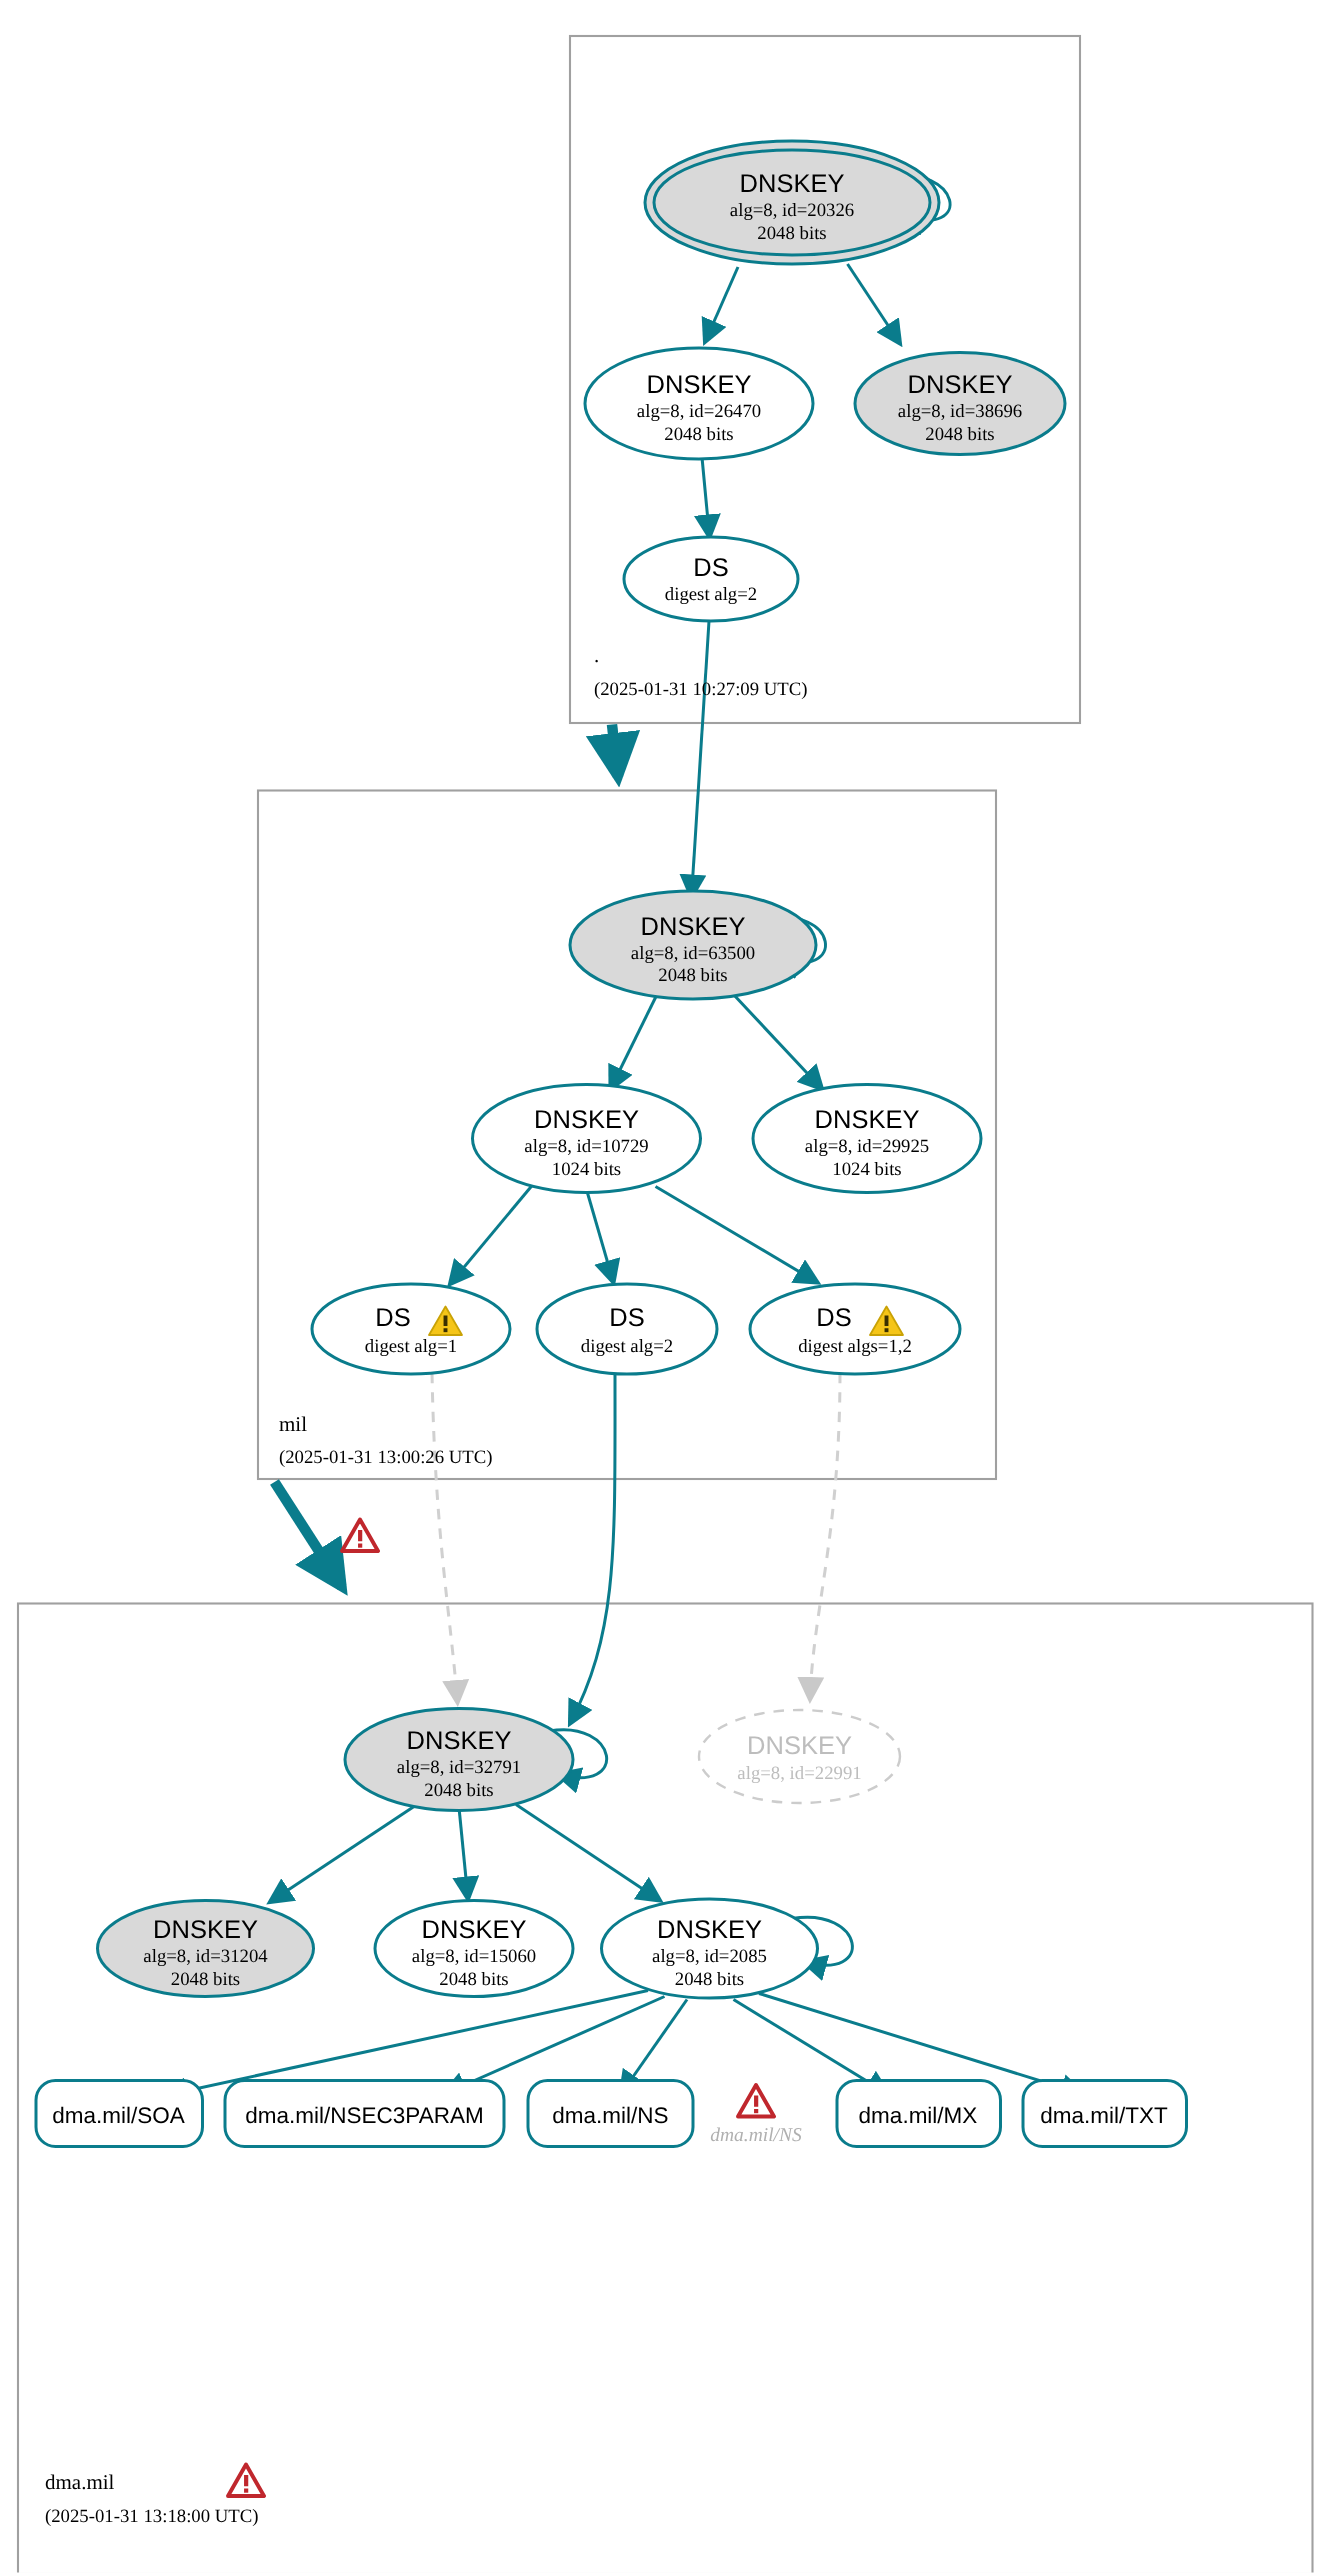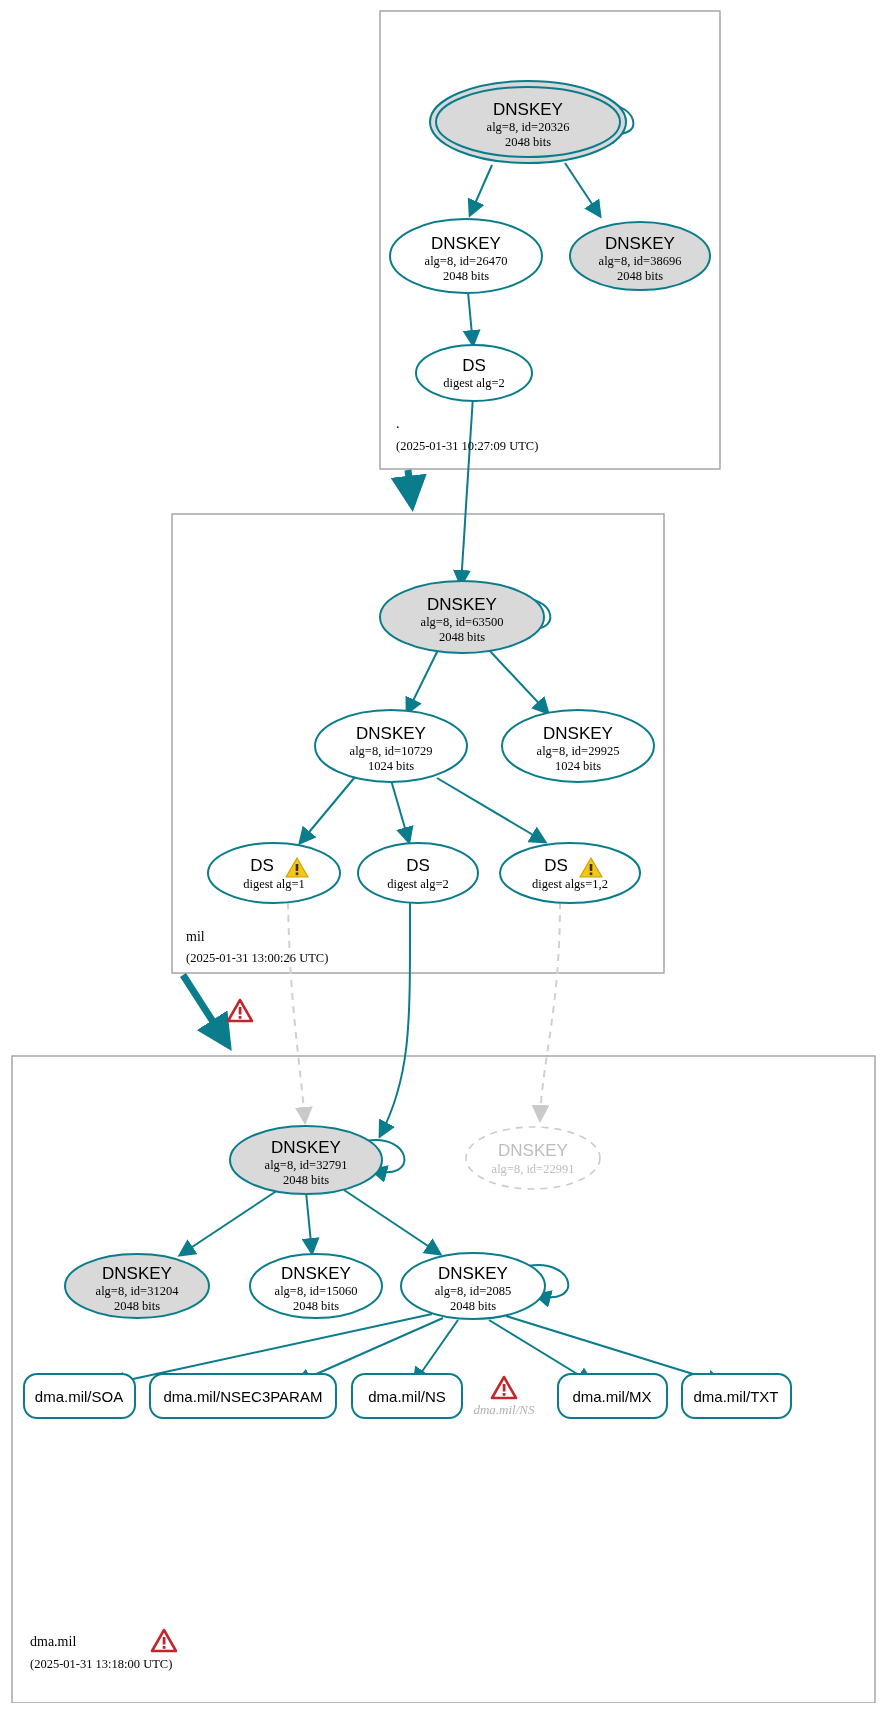--- a/index.html
+++ b/index.html
@@ -1,17 +1,17 @@
 <!DOCTYPE html>
 <html><head>
 <meta charset="utf-8">
 <style>
   html,body{margin:0;padding:0;background:#ffffff;}
   body{width:887px;height:1715px;position:relative;font-family:"Liberation Sans",sans-serif;}
-  #stage{position:absolute;left:0;top:0;width:887px;height:1703px;overflow:hidden;}
+  #stage{position:absolute;left:0;top:13px;width:887px;height:1703px;overflow:hidden;}
   svg#canvas{position:absolute;left:0;top:0;width:887px;height:1715px;}
   .zone-box{fill:none;stroke:#a0a0a0;stroke-width:1.4;}
   .ell{fill:#ffffff;stroke:#0a7c8c;stroke-width:2;}
   .ell.grey{fill:#d9d9d9;}
   .ell.ghost{fill:#ffffff;stroke:#cccccc;stroke-width:1.6;stroke-dasharray:7,6;}
   .rrbox{fill:#ffffff;stroke:#0a7c8c;stroke-width:2;}
   .edge{fill:none;stroke:#0a7c8c;stroke-width:2;}
   .edge-thick{fill:none;stroke:#0a7c8c;stroke-width:7;}
   .edge-dash{fill:none;stroke:#d0d0d0;stroke-width:2;stroke-dasharray:7,6;}
   text{font-family:"Liberation Sans",sans-serif;fill:#000000;}

